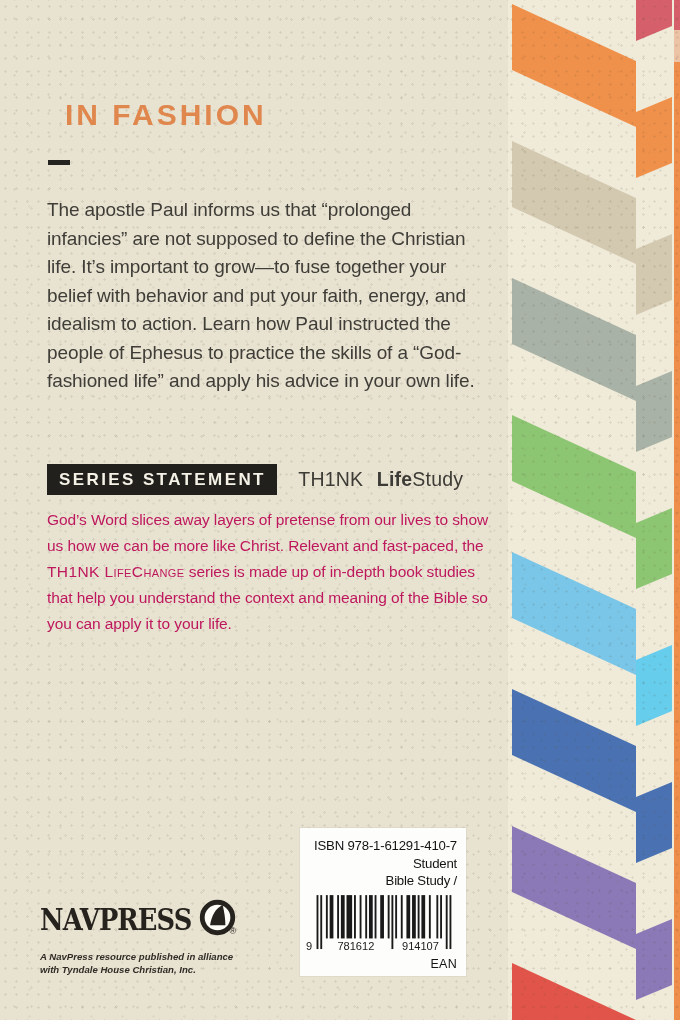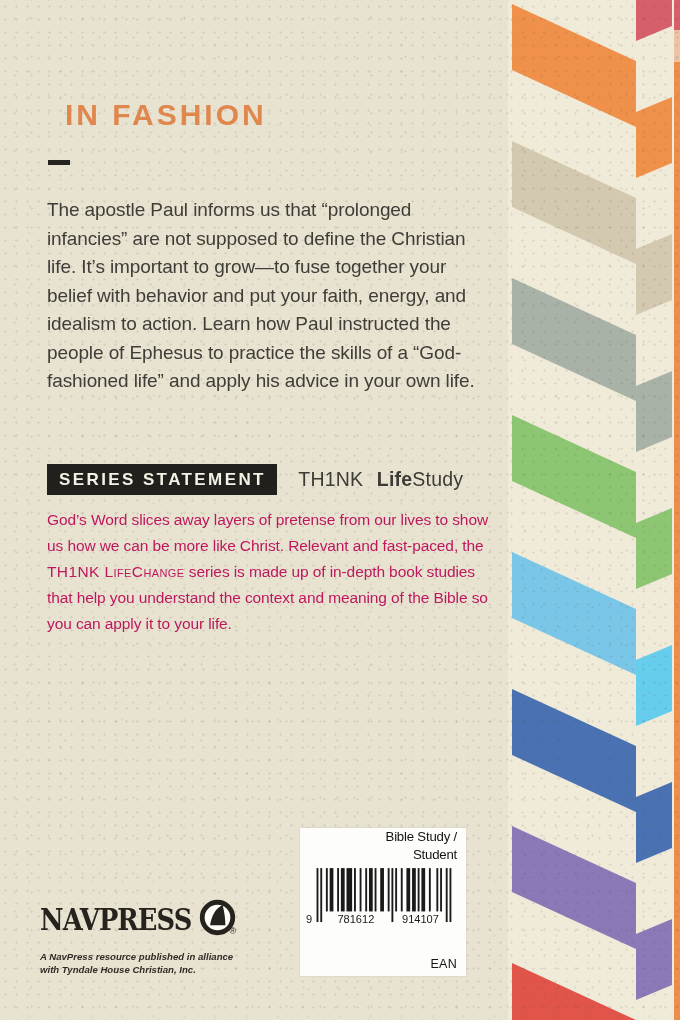--- a/index.html
+++ b/index.html
@@ -122,22 +122,23 @@
     <p class="p1">The apostle Paul informs us that “prolonged infancies” are not supposed to define the Christian life. It’s important to grow—to fuse together your belief with behavior and put your faith, energy, and idealism to action. Learn how Paul instructed the people of Ephesus to practice the skills of a “God-fashioned life” and apply his advice in your own life.</p>
 
     <div class="series-row">
       <span class="badge">SERIES STATEMENT</span>
       <span class="brand"><span>TH1NK </span><b>Life</b><span>Study</span></span>
     </div>
 
     <p class="p2"><span>God’s Word slices away layers of pretense from our lives to show us how we can be more like Christ. Relevant and fast-paced, the </span><span class="smallcaps">TH1NK LifeChange</span><span> series is made up of in-depth book studies that help you understand the context and meaning of the Bible so you can apply it to your life.</span></p>
 
     <div class="isbn-box">
+      <div class="isbn-line first">ISBN 978-1-61291-410-7</div>
+      <div class="isbn-line">Student</div>
       <div class="isbn-line">Bible Study /</div>
-      <div class="isbn-line">Student</div>
       <svg class="barcode-svg" id="barcode-svg" viewBox="0 0 162 60">
           <rect x="12.00" y="0" width="1.94" height="56" fill="#1a1a1a"></rect>
           <rect x="15.89" y="0" width="1.94" height="56" fill="#1a1a1a"></rect>
           <rect x="21.72" y="0" width="1.94" height="45" fill="#1a1a1a"></rect>
           <rect x="25.61" y="0" width="3.89" height="45" fill="#1a1a1a"></rect>
           <rect x="33.39" y="0" width="1.94" height="45" fill="#1a1a1a"></rect>
           <rect x="37.28" y="0" width="3.89" height="45" fill="#1a1a1a"></rect>
           <rect x="43.11" y="0" width="5.83" height="45" fill="#1a1a1a"></rect>
           <rect x="50.89" y="0" width="1.94" height="45" fill="#1a1a1a"></rect>
           <rect x="56.72" y="0" width="1.94" height="45" fill="#1a1a1a"></rect>

